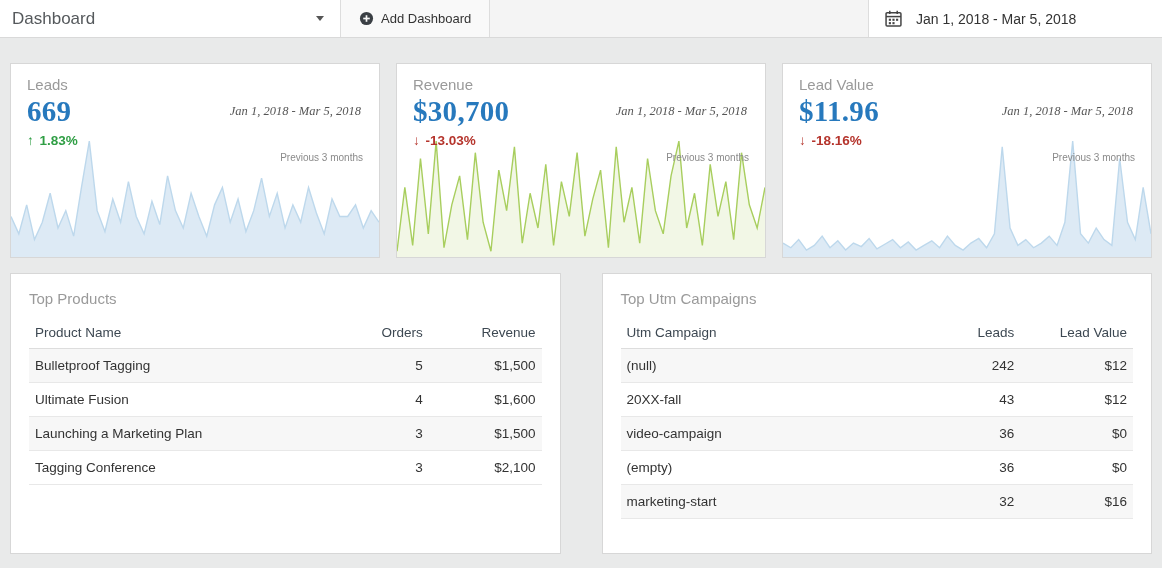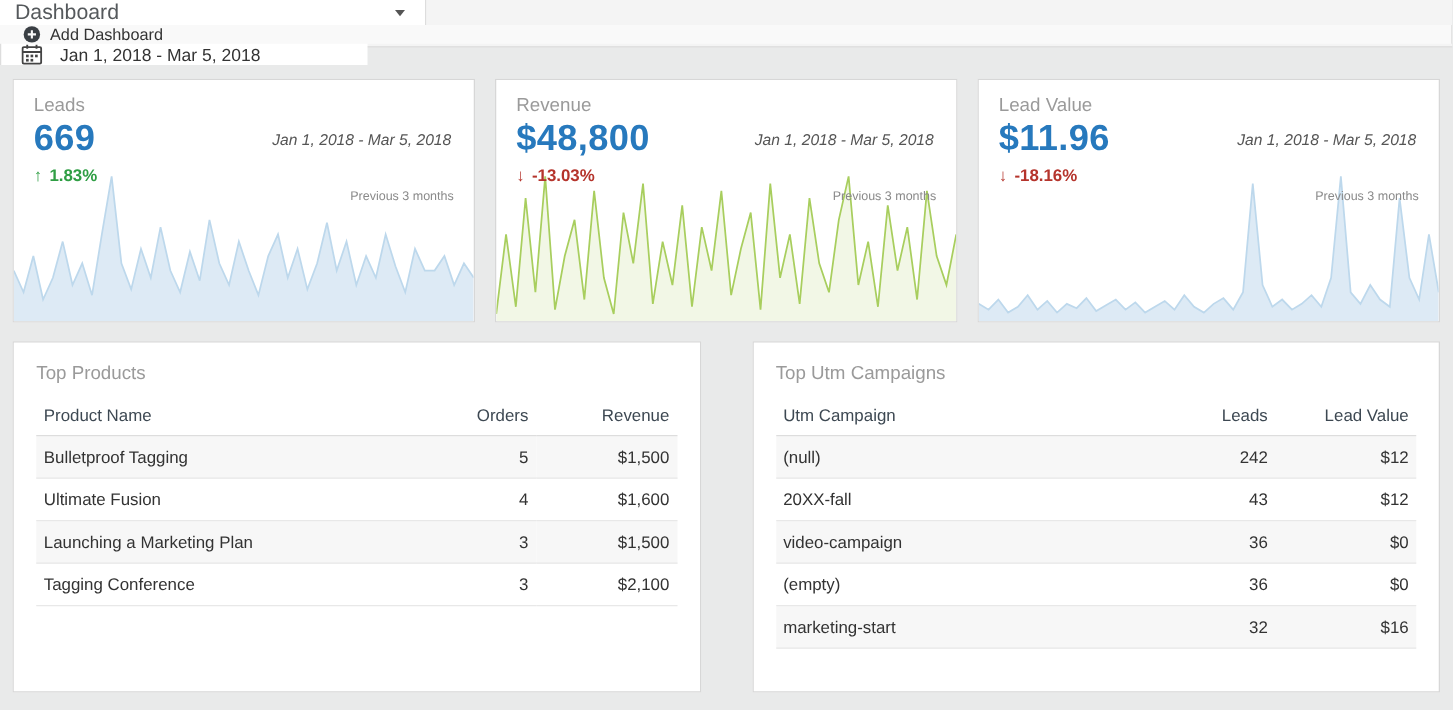--- a/index.html
+++ b/index.html
@@ -11,21 +11,20 @@
     background: #e9eaea;
     font-family: "Liberation Sans", sans-serif;
   }
   
   .topbar {
     display: flex;
     height: 38px;
     background: #f4f4f4;
     border-bottom: 1px solid #d9d9d9;
     align-items: stretch;
-    flex-direction: column;
   }
   .dashboard-dd {
     width: 341px;
     background: #fff;
     border-right: 1px solid #ddd;
     display: flex;
     align-items: center;
     justify-content: space-between;
     padding: 0 12px;
     cursor: pointer;
@@ -77,20 +76,21 @@
     border: 1px solid #d7d7d7;
     overflow: hidden;
   }
   .kpi-inner { position: relative; z-index: 2; padding: 12px 16px 0; }
   .kpi-title { font-size: 15px; color: #9a9a9a; }
   .kpi-value-row {
     display: flex;
     justify-content: space-between;
     align-items: center;
     margin-top: 2px;
+    font-family: Liberation Serif, serif;
   }
   .kpi-value {
     font-size: 29px;
     font-weight: bold;
     color: #2779bd;
     letter-spacing: .3px;
   }
   .kpi-date {
     font-size: 12.5px;
     color: #555;
@@ -199,21 +199,21 @@
             <polygon points="0,40 0.00,26.70 2.13,32.40 4.26,22.90 6.38,34.30 8.51,28.60 10.64,19.10 12.77,30.50 14.89,24.80 17.02,33.16 19.15,17.20 21.28,2.00 23.40,24.80 25.53,31.64 27.66,21.00 29.79,28.60 31.91,15.30 34.04,26.70 36.17,32.40 38.30,21.76 40.43,29.36 42.55,13.40 44.68,24.80 46.81,30.50 48.94,19.10 51.06,26.70 53.19,33.16 55.32,22.90 57.45,17.20 59.57,28.60 61.70,21.00 63.83,31.64 65.96,24.80 68.09,14.16 70.21,26.70 72.34,19.10 74.47,30.50 76.60,22.90 78.72,28.60 80.85,17.20 82.98,25.56 85.11,32.40 87.23,21.00 89.36,26.70 91.49,26.70 93.62,22.90 95.74,30.50 97.87,24.80 100.00,28.60 100,40" fill="#ddeaf5"></polygon>
             <polyline points="0.00,26.70 2.13,32.40 4.26,22.90 6.38,34.30 8.51,28.60 10.64,19.10 12.77,30.50 14.89,24.80 17.02,33.16 19.15,17.20 21.28,2.00 23.40,24.80 25.53,31.64 27.66,21.00 29.79,28.60 31.91,15.30 34.04,26.70 36.17,32.40 38.30,21.76 40.43,29.36 42.55,13.40 44.68,24.80 46.81,30.50 48.94,19.10 51.06,26.70 53.19,33.16 55.32,22.90 57.45,17.20 59.57,28.60 61.70,21.00 63.83,31.64 65.96,24.80 68.09,14.16 70.21,26.70 72.34,19.10 74.47,30.50 76.60,22.90 78.72,28.60 80.85,17.20 82.98,25.56 85.11,32.40 87.23,21.00 89.36,26.70 91.49,26.70 93.62,22.90 95.74,30.50 97.87,24.80 100.00,28.60" fill="none" stroke="#bdd8ec" stroke-width="1.4" vector-effect="non-scaling-stroke"></polyline>
           </svg>
         </div>
     </div>
 
     <div class="kpi-card">
       <div class="kpi-inner">
         <div class="kpi-title">Revenue</div>
         <div class="kpi-value-row">
-          <span class="kpi-value">$48,800</span>
+          <span class="kpi-value">$30,700</span>
           <span class="kpi-date">Jan 1, 2018 - Mar 5, 2018</span>
         </div>
         <div class="kpi-change down">
           <span class="arrow">↓ </span><span>-13.03%</span>
         </div>
         <div class="kpi-period">Previous 3 months</div>
       </div>
       <div class="spark-wrap">
           <svg viewBox="0 0 100 40" preserveAspectRatio="none">
             <polygon points="0,40 0.00,38.10 2.13,17.20 4.26,36.20 6.38,7.70 8.51,32.40 10.64,2.00 12.77,36.96 14.89,22.90 17.02,13.40 19.15,34.30 21.28,5.80 23.40,28.60 25.53,38.10 27.66,11.50 29.79,24.80 31.91,3.90 34.04,35.44 36.17,19.10 38.30,30.50 40.43,9.60 42.55,36.20 44.68,15.30 46.81,26.70 48.94,5.80 51.06,33.16 53.19,21.00 55.32,11.50 57.45,36.96 59.57,3.90 61.70,28.60 63.83,17.20 65.96,35.44 68.09,7.70 70.21,24.80 72.34,32.40 74.47,13.40 76.60,2.00 78.72,30.50 80.85,19.10 82.98,36.20 85.11,9.60 87.23,26.70 89.36,15.30 91.49,34.30 93.62,5.80 95.74,22.90 97.87,30.50 100.00,17.20 100,40" fill="#f2f7e6"></polygon>

